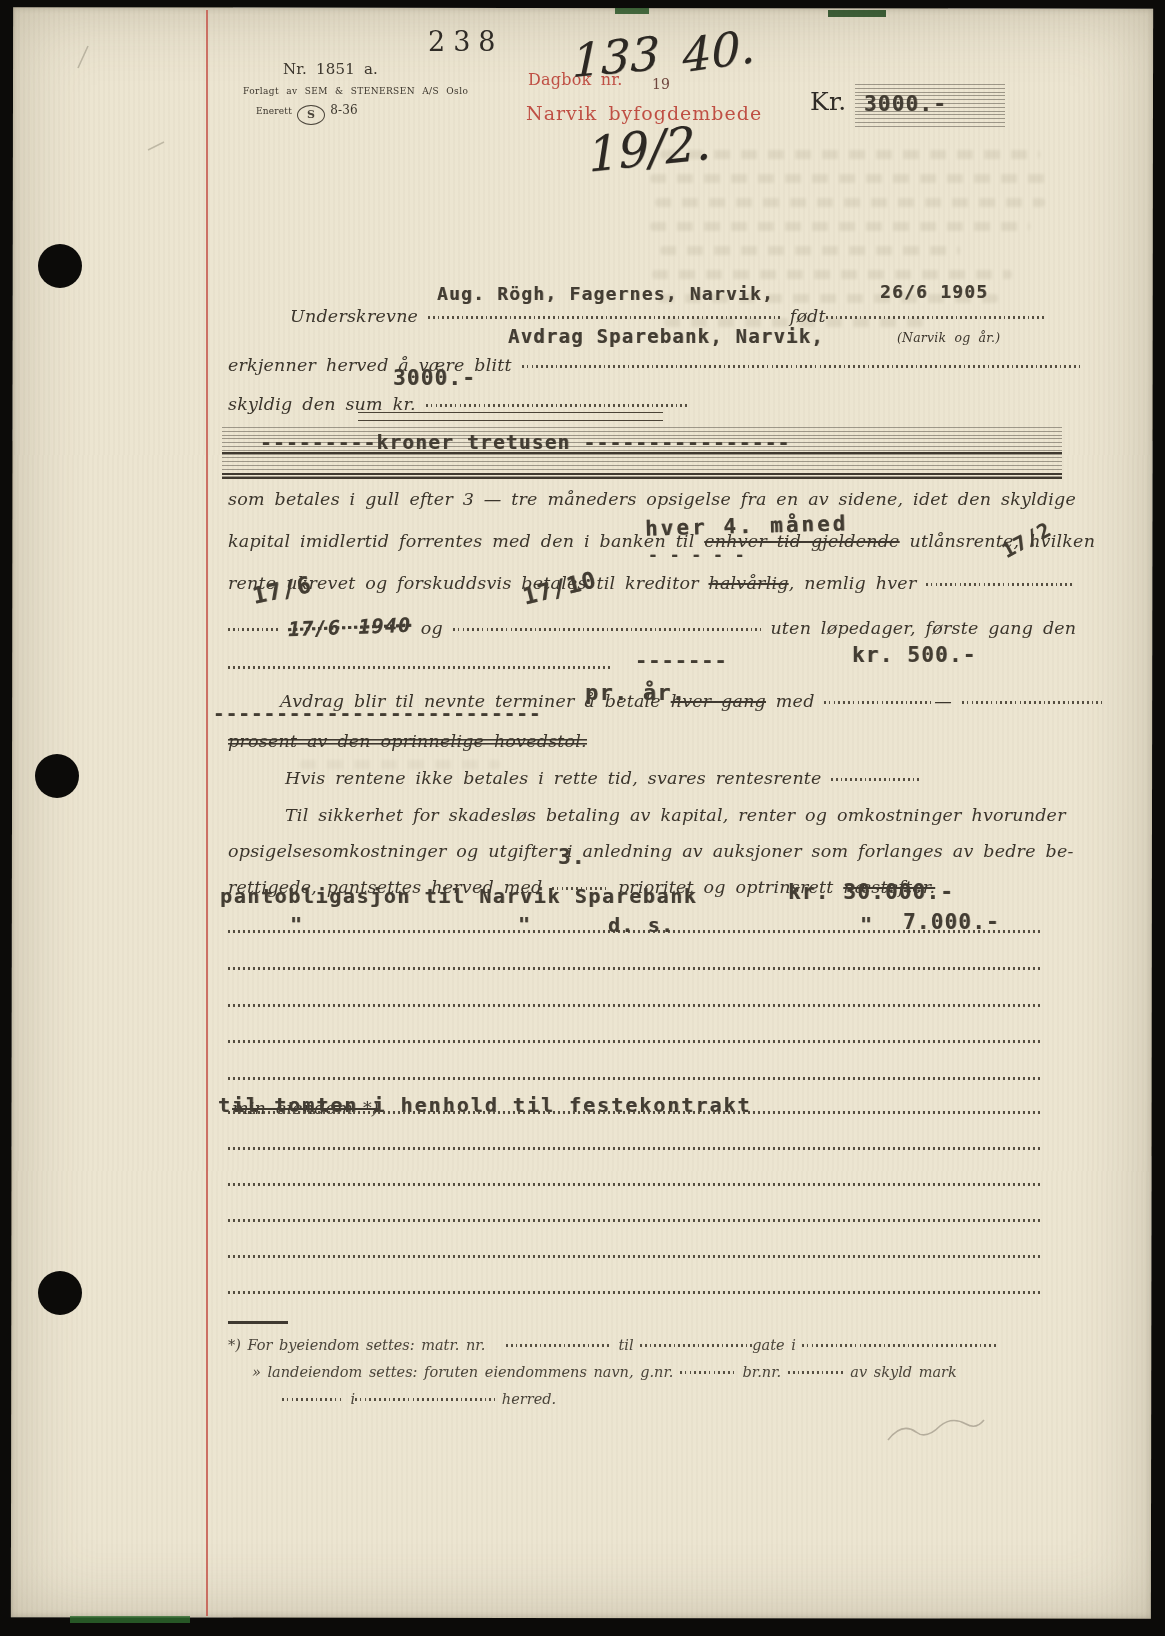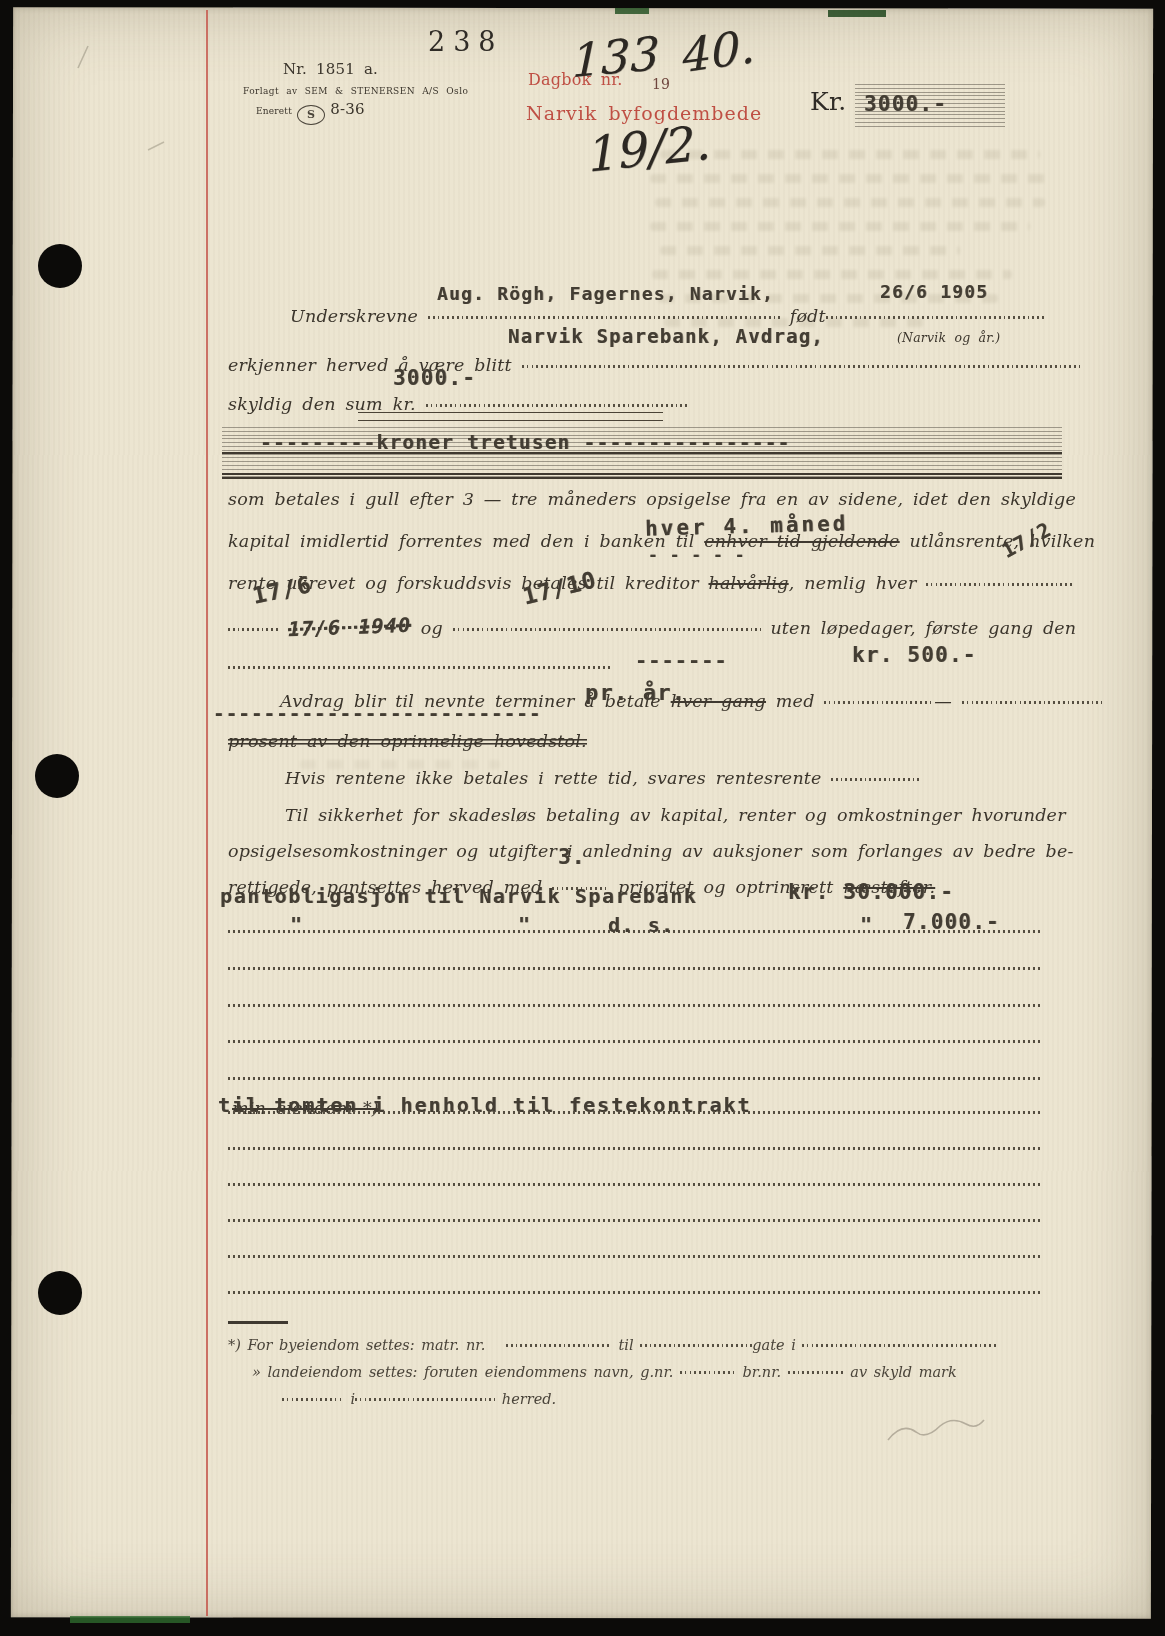--- a/index.html
+++ b/index.html
@@ -65,21 +65,21 @@
   <div class="ghost" style="left:664px;top:318px;width:260px;"></div>
   <div class="ghost" style="left:300px;top:760px;width:200px;opacity:.06;"></div>
 
   <div class="line upright" style="left:428px;top:26px;font-size:27px;letter-spacing:8px;color:#2f2b26;">238</div>
 
   <div class="line printed upright" style="left:283px;top:60px;font-size:15px;">Nr. 1851 a.</div>
   <div class="line printed upright" style="left:243px;top:86px;font-size:9px;letter-spacing:.4px;">Forlagt av SEM &amp; STENERSEN A/S Oslo</div>
   <div class="line" style="left:256px;top:99px;">
     <span class="printed upright" style="font-size:9px;">Enerett</span>
     <span class="seal">S</span>
-    <span class="printed upright" style="font-size:15px;text-align:center;">8-36</span>
+    <span class="printed upright" style="font-size:12px;text-align:center;">8-36</span>
   </div>
 
   <div class="line printed upright red" style="left:528px;top:70px;font-size:16px;">Dagbok nr.</div>
   <div class="line hand" style="left:572px;top:30px;font-size:46px;transform:rotate(-5deg) skewX(-6deg);">133</div>
   <div class="line printed upright" style="left:652px;top:76px;font-size:14px;color:#6e453d;">19</div>
   <div class="line hand" style="left:682px;top:24px;font-size:46px;transform:rotate(-8deg) skewX(-6deg);">40.</div>
   <div class="line printed upright red" style="left:526px;top:102px;font-size:19px;letter-spacing:1px;">Narvik byfogdembede</div>
   <div class="line hand" style="left:588px;top:120px;font-size:48px;transform:rotate(-6deg) skewX(-4deg);">19/2.</div>
 
   <div class="line printed upright" style="left:810px;top:86px;font-size:25px;color:#2f2b26;">Kr.</div>
@@ -89,21 +89,21 @@
 
   <div class="line typed" style="left:437px;top:283px;font-size:18px;">Aug. Rögh, Fagernes, Narvik,</div>
   <div class="line typed" style="left:880px;top:281px;font-size:18px;">26/6 1905</div>
 
   <div class="line printed" style="left:290px;top:306px;text-align:right;">
     <span>Underskrevne</span>
     <span class="dots" style="width:352px;"></span>
     <span>født</span><span class="dots" style="width:220px;"></span>
   </div>
 
-  <div class="line typed" style="left:508px;top:325px;font-size:19px;">Narvik Sparebank, Avdrag,</div>
+  <div class="line typed" style="left:508px;top:325px;font-size:19px;">Avdrag Sparebank, Narvik,</div>
   <div class="line printed" style="left:897px;top:330px;font-size:12.5px;">(Narvik og år.)</div>
 
   <div class="line printed" style="left:228px;top:355px;">
     <span>erkjenner herved å være blitt</span>
     <span class="dots" style="width:558px;"></span>
   </div>
   <div class="line typed" style="left:393px;top:366px;font-size:21px;">3000.-</div>
 
   <div class="line printed" style="left:228px;top:394px;">
     <span>skyldig den sum kr.</span>

